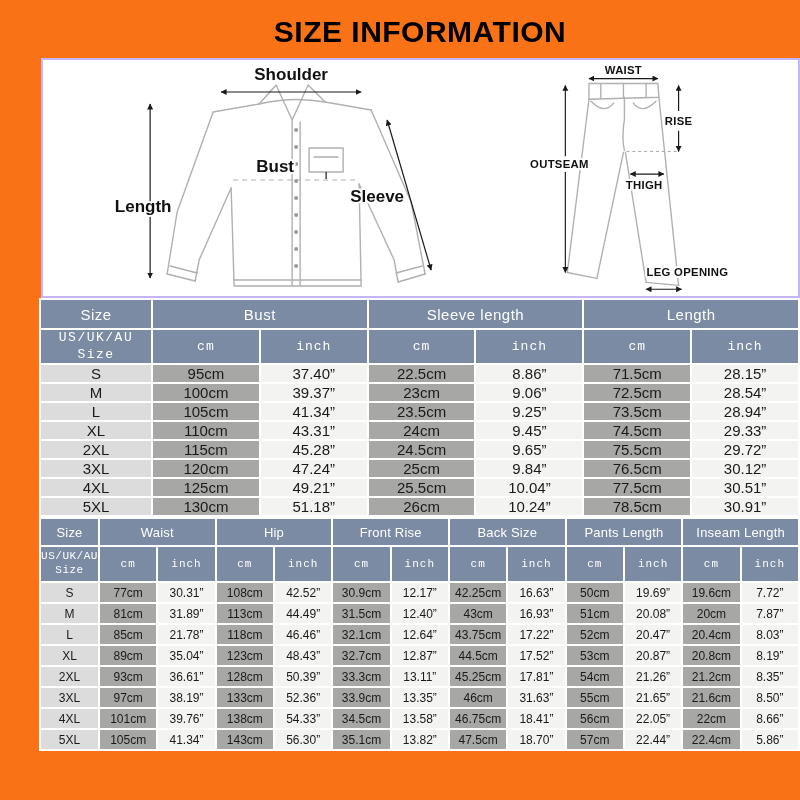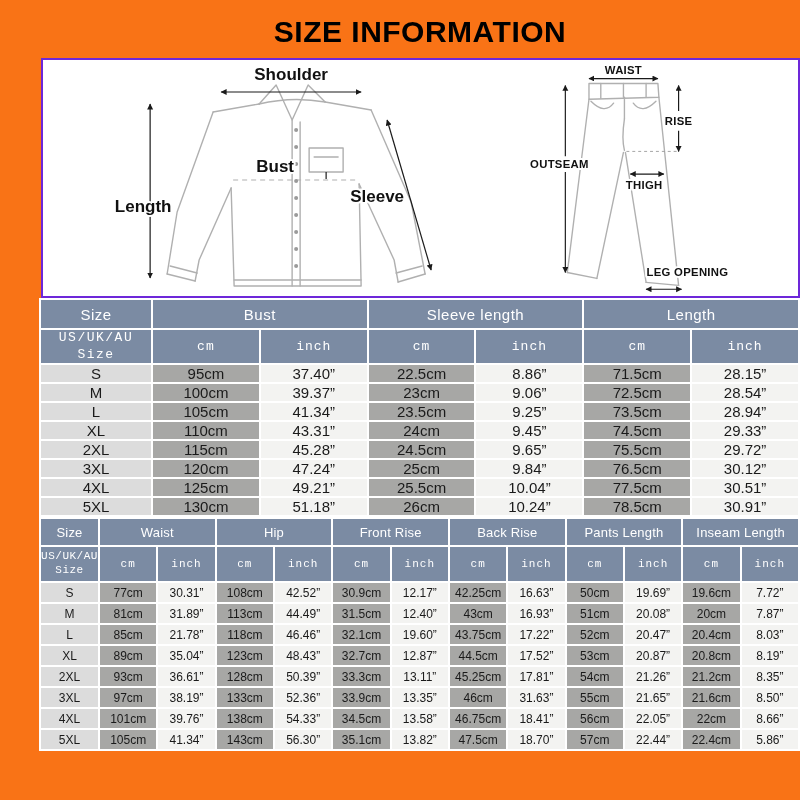--- a/index.html
+++ b/index.html
@@ -8,21 +8,21 @@
     font-family:"Liberation Sans", sans-serif; color:#000;
     position:relative;
     padding-left:20px;
   }
   .title {
     margin:0; padding-top:15px; text-align:center;
     font-size:30px; font-weight:bold; letter-spacing:0.5px; color:#000;
   }
   .diagram-box {
     margin:9px 20px 0 21px; height:236px;
-    border:2px solid #6d28d9; display:flex; align-items:stretch;
+    border:2px solid #c4b5fd; display:flex; align-items:stretch;
     background:#fff;
   }
   .diagram-box svg { display:block; height:100%; }
   svg .garment { stroke:var(--diagram-line,#b0b0b0); fill:none; stroke-width:1.4; stroke-linejoin:round; stroke-linecap:round; }
   svg .garment-dash { stroke:var(--diagram-line,#b0b0b0); fill:none; stroke-width:1.2; stroke-dasharray:5 4; }
   svg .anno { stroke:var(--annotation,#1a1a1a); fill:none; stroke-width:1.2; }
   svg .anno-dash { stroke:#9a9a9a; fill:none; stroke-width:0.9; stroke-dasharray:3 3; }
   svg .btn { fill:#9a9a9a; stroke:none; }
   svg text.diag-label {
     font-family:"Liberation Sans", sans-serif; font-weight:bold; fill:#111;
@@ -280,21 +280,21 @@
         <col>
         <col>
         <col>
     </colgroup>
     <thead>
       <tr class="groups">
         <th>Size</th>
         <th colspan="2">Waist</th>
         <th colspan="2">Hip</th>
         <th colspan="2">Front Rise</th>
-        <th colspan="2">Back Rise</th>
+        <th colspan="2">Back Size</th>
         <th colspan="2">Pants Length</th>
         <th colspan="2">Inseam Length</th>
       </tr>
       <tr class="units">
         <th class="size-subheader">US/UK/AU
 Size</th>
         <th class="unit-th">cm</th>
         <th class="unit-th">inch</th>
         <th class="unit-th">cm</th>
         <th class="unit-th">inch</th>
@@ -339,21 +339,21 @@
           <td class="cm-cell">20cm</td>
           <td class="inch-cell">7.87”</td>
         </tr>
         <tr>
           <td class="size-cell">L</td>
           <td class="cm-cell">85cm</td>
           <td class="inch-cell">21.78”</td>
           <td class="cm-cell">118cm</td>
           <td class="inch-cell">46.46”</td>
           <td class="cm-cell">32.1cm</td>
-          <td class="inch-cell">19.60”</td>
+          <td class="inch-cell">12.64”</td>
           <td class="cm-cell">43.75cm</td>
           <td class="inch-cell">17.22”</td>
           <td class="cm-cell">52cm</td>
           <td class="inch-cell">20.47”</td>
           <td class="cm-cell">20.4cm</td>
           <td class="inch-cell">8.03”</td>
         </tr>
         <tr>
           <td class="size-cell">XL</td>
           <td class="cm-cell">89cm</td>

